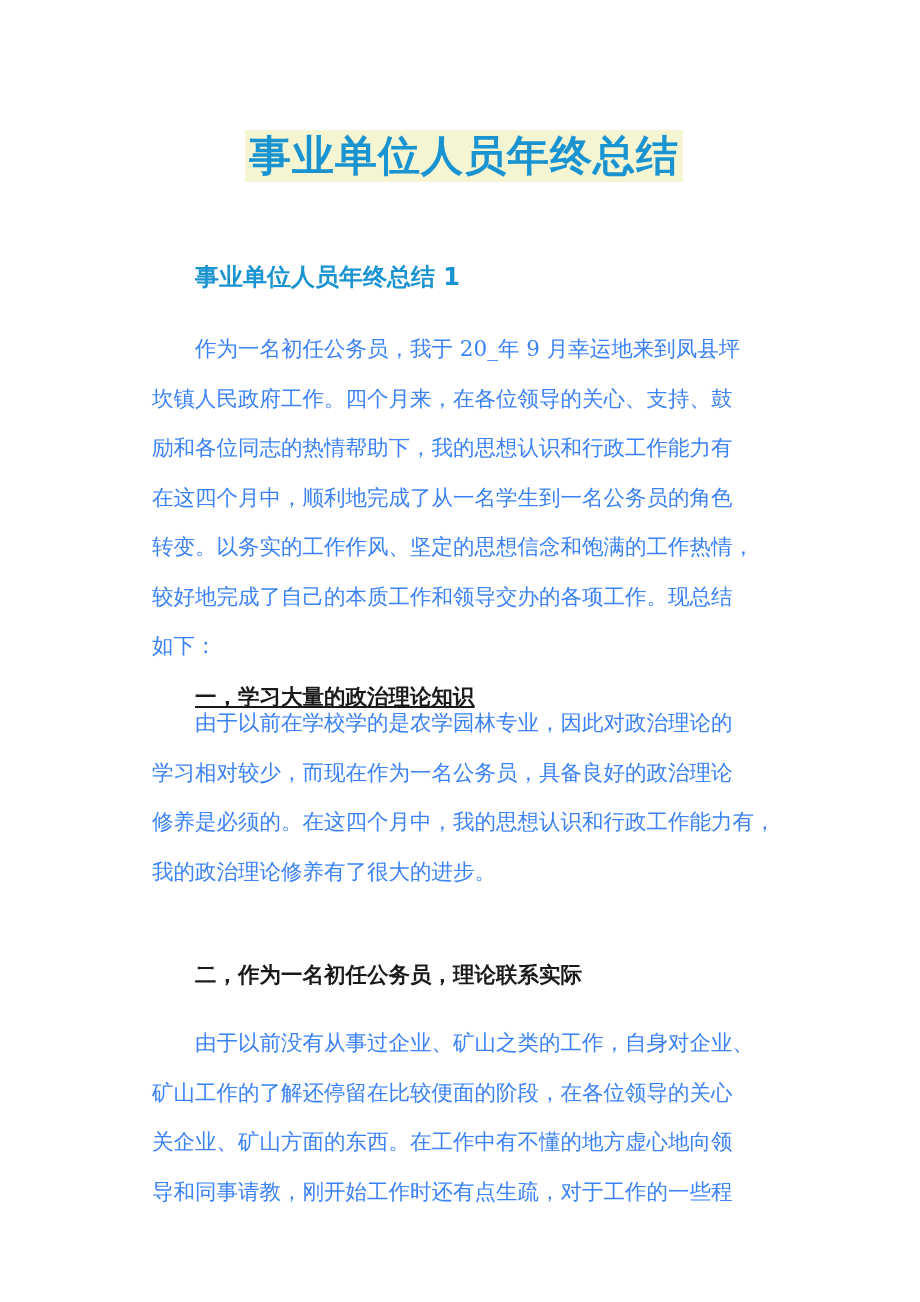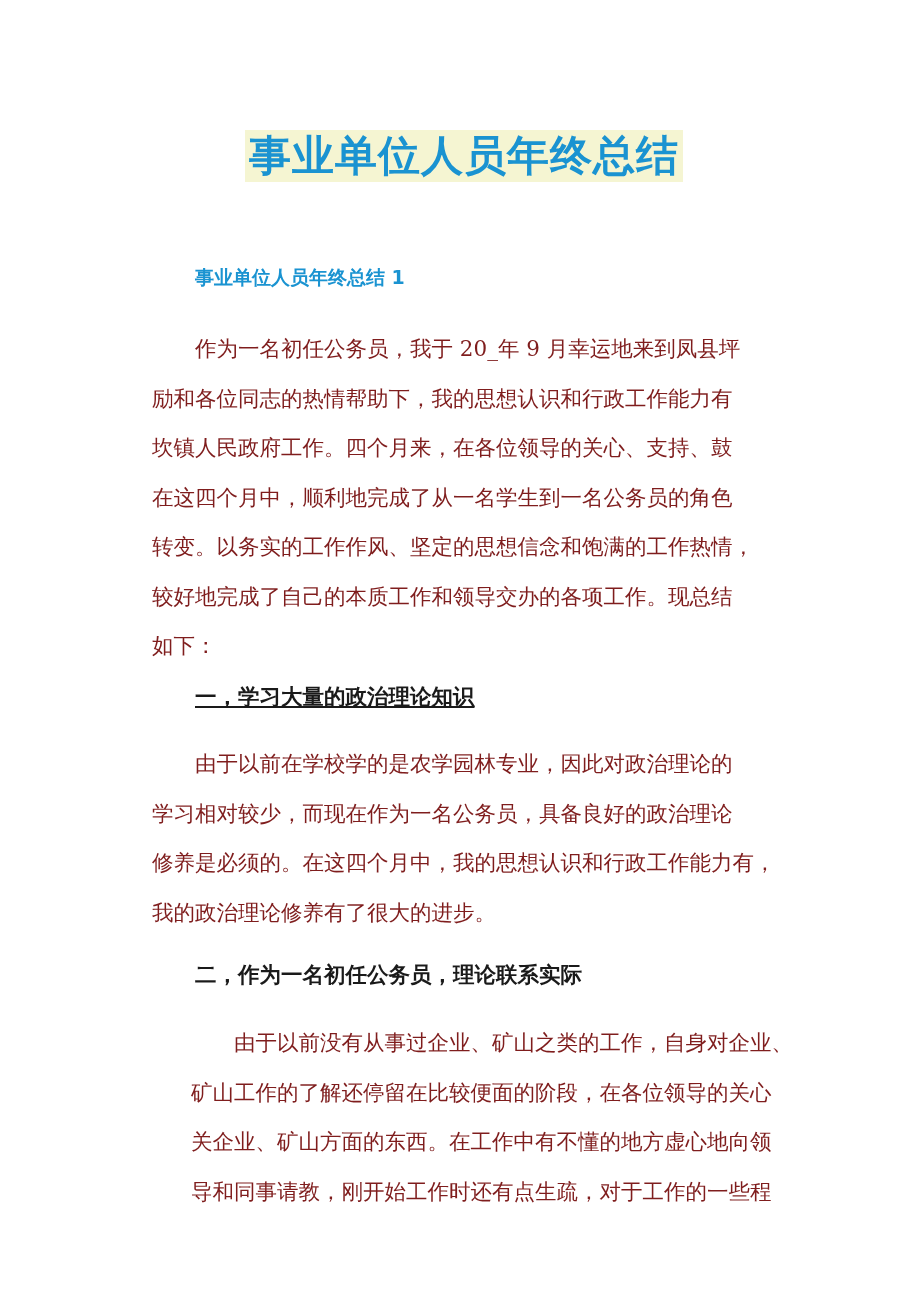--- a/index.html
+++ b/index.html
@@ -21,29 +21,29 @@
       font-size: 42px;
       line-height: 52px;
       padding: 0 4px;
       letter-spacing: 1px;
     }
 
     .subtitle {
       position: absolute; top: 254px; left: 187px;
       color: #1a93d1;
       font-family: "DejaVu Sans", "Liberation Sans", sans-serif;
-      font-size: 19px;
+      font-size: 24px;
       line-height: 30px;
     }
 
     .para {
       position: absolute; left: 140px; width: 644px;
       font-size: 21.5px;
       line-height: 49.5px;
-      color: #7f1d1d;
+      color: #3b82f6;
       text-align: justify;
     }
     .para .line { display: block; white-space: nowrap; height: 49.5px; }
     .para .line.first { padding-left: 47px; }
 
     .heading {
       position: absolute; left: 187px;
       font-size: 21.5px; line-height: 30px; color: #1a1a1a;
       white-space: nowrap;
     }
@@ -54,39 +54,39 @@
 <div class="page">
 
   <div class="title-wrap">
     <h1 class="title">事业单位人员年终总结</h1>
   </div>
 
   <h2 class="subtitle">事业单位人员年终总结 1</h2>
 
   <div class="para" style="top: 312px;">
     <span class="line first">作为一名初任公务员，我于 20_年 9 月幸运地来到凤县坪</span>
+    <span class="line">坎镇人民政府工作。四个月来，在各位领导的关心、支持、鼓</span>
     <span class="line">励和各位同志的热情帮助下，我的思想认识和行政工作能力有</span>
-    <span class="line">坎镇人民政府工作。四个月来，在各位领导的关心、支持、鼓</span>
     <span class="line">在这四个月中，顺利地完成了从一名学生到一名公务员的角色</span>
     <span class="line">转变。以务实的工作作风、坚定的思想信念和饱满的工作热情，</span>
     <span class="line">较好地完成了自己的本质工作和领导交办的各项工作。现总结</span>
     <span class="line">如下：</span>
   </div>
 
   <h3 class="heading" style="top: 674px; text-decoration: underline;">一，学习大量的政治理论知识</h3>
 
-  <div class="para" style="top: 727px;">
+  <div class="para" style="top: 686px;">
     <span class="line first">由于以前在学校学的是农学园林专业，因此对政治理论的</span>
     <span class="line">学习相对较少，而现在作为一名公务员，具备良好的政治理论</span>
     <span class="line">修养是必须的。在这四个月中，我的思想认识和行政工作能力有，</span>
     <span class="line">我的政治理论修养有了很大的进步。</span>
   </div>
 
   <h3 class="heading" style="top: 952px;">二，作为一名初任公务员，理论联系实际</h3>
 
-  <div class="para" style="top: 1006px; margin-left: 39px;">
+  <div class="para" style="top: 1006px;">
     <span class="line first">由于以前没有从事过企业、矿山之类的工作，自身对企业、</span>
     <span class="line">矿山工作的了解还停留在比较便面的阶段，在各位领导的关心</span>
     <span class="line">关企业、矿山方面的东西。在工作中有不懂的地方虚心地向领</span>
     <span class="line">导和同事请教，刚开始工作时还有点生疏，对于工作的一些程</span>
   </div>
 
 </div>
 
 </body></html>

